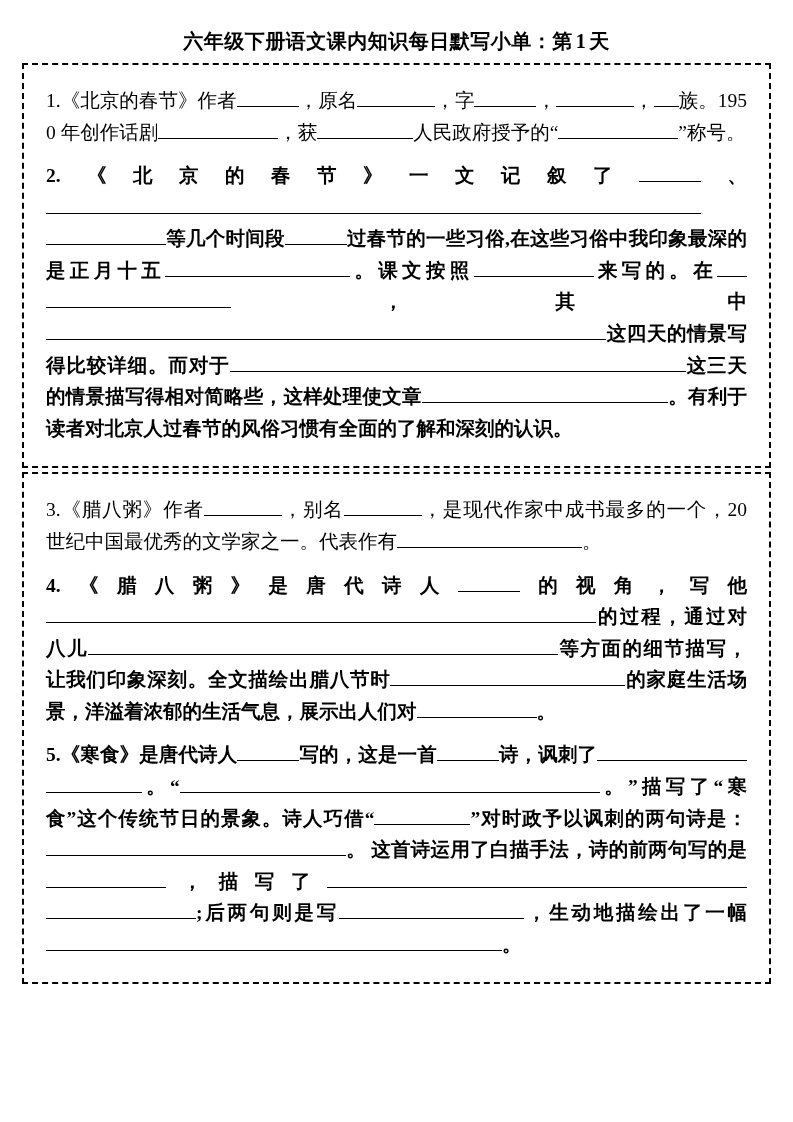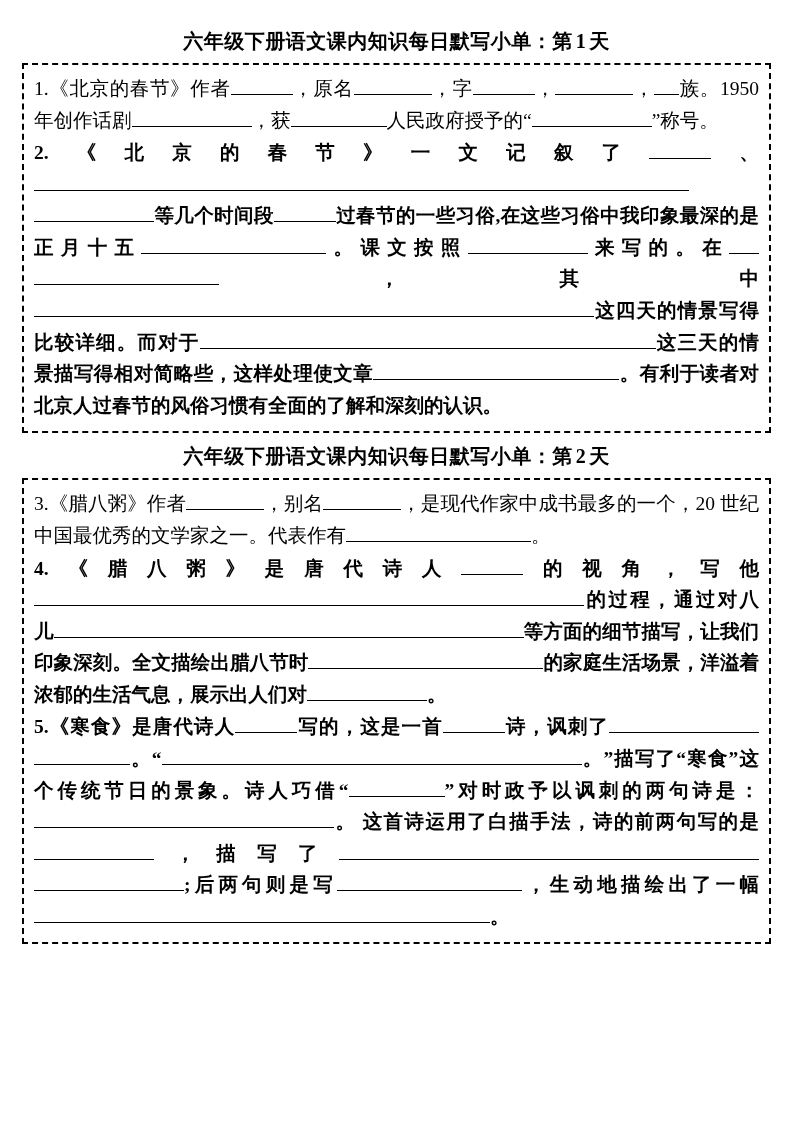--- a/index.html
+++ b/index.html
@@ -41,21 +41,21 @@
     border: 2px dashed #000;
     box-sizing: border-box;
     padding: 8px 10px 10px 10px;
   }
   .para {
     font-size: 19.5px;
     line-height: 1.62;
     text-align: justify;
     text-justify: inter-ideograph;
     word-break: break-all;
-    margin: 0;
+    margin: 12px;
   }
   .para + .para {
     margin-top: 1px;
     font-weight: bold;
   }
   .u {
     display: inline-block;
     border-bottom: 1.4px solid #000;
     vertical-align: baseline;
     height: 1.05em;
@@ -93,23 +93,20 @@
     <div class="box">
 
       <p class="para"><span class="num">1.</span><span>《北京的春节》作者</span><span class="u w2"></span><span>，原名</span><span class="u w3"></span><span>，字</span><span class="u w2"></span><span>，</span><span class="u w3"></span><span>，</span><span class="u w19"></span><span>族。1950 年创作话剧</span><span class="u w5"></span><span>，获</span><span class="u w4"></span><span>人民政府授予的“</span><span class="u w5"></span><span>”称号。</span></p>
 
       <p class="para"><span class="num">2.</span><span>《北京的春节》一文记叙了</span><span class="u w2"></span><span>、</span><span class="u w16"></span><span class="u w5"></span><span>等几个时间段</span><span class="u w2"></span><span>过春节的一些习俗,在这些习俗中我印象最深的是正月十五</span><span class="u w7"></span><span>。课文按照</span><span class="u w5"></span><span>来写的。在</span><span class="u w18"></span><span class="u w7"></span><span>，其中</span><span class="u w14"></span><span>这四天的情景写得比较详细。而对于</span><span class="u w10"></span><span class="u w4"></span><span>这三天的情景描写得相对简略些，这样处理使文章</span><span class="u w6"></span><span class="u w4"></span><span>。有利于读者对北京人过春节的风俗习惯有全面的了解和深刻的认识。</span></p>
 
     </div>
   </div>
 
   <div class="section">
-    <div class="section-title">
-      <span>六年级下册语文课内知识每日默写小单：</span><span>第</span><span class="daynum num">2</span><span>天</span>
-    </div>
 
     <div class="box">
 
       <p class="para"><span class="num">3.</span><span>《腊八粥》作者</span><span class="u w3"></span><span>，别名</span><span class="u w3"></span><span>，是现代作家中成书最多的一个，20 世纪中国最优秀的文学家之一。代表作有</span><span class="u w7"></span><span>。</span></p>
 
       <p class="para"><span class="num">4.</span><span>《腊八粥》是唐代诗人</span><span class="u w2"></span><span>的视角，写他</span><span class="u w13"></span><span class="u w18"></span><span>的过程，通过对八儿</span><span class="u w12"></span><span>等方面的细节描写，让我们印象深刻。全文描绘出腊八节时</span><span class="u w8"></span><span>的家庭生活场景，洋溢着浓郁的生活气息，展示出人们对</span><span class="u w5"></span><span>。</span></p>
 
       <p class="para"><span class="num">5.</span><span>《寒食》是唐代诗人</span><span class="u w2"></span><span>写的，这是一首</span><span class="u w2"></span><span>诗，讽刺了</span><span class="u w6"></span><span class="u w4"></span><span>。“</span><span class="u w11"></span><span>。”描写了“寒食”这个传统节日的景象。诗人巧借“</span><span class="u w4"></span><span>”对时政予以讽刺的两句诗是：</span><span class="u w9"></span><span>。 这首诗运用了白描手法，诗的前两句写的是</span><span class="u w5"></span><span>，描写了</span><span class="u w11"></span><span class="u w6"></span><span>;后两句则是写</span><span class="u w7"></span><span>，生动地描绘出了一幅</span><span class="u w4"></span><span class="u w10"></span><span>。</span></p>
 
     </div>

